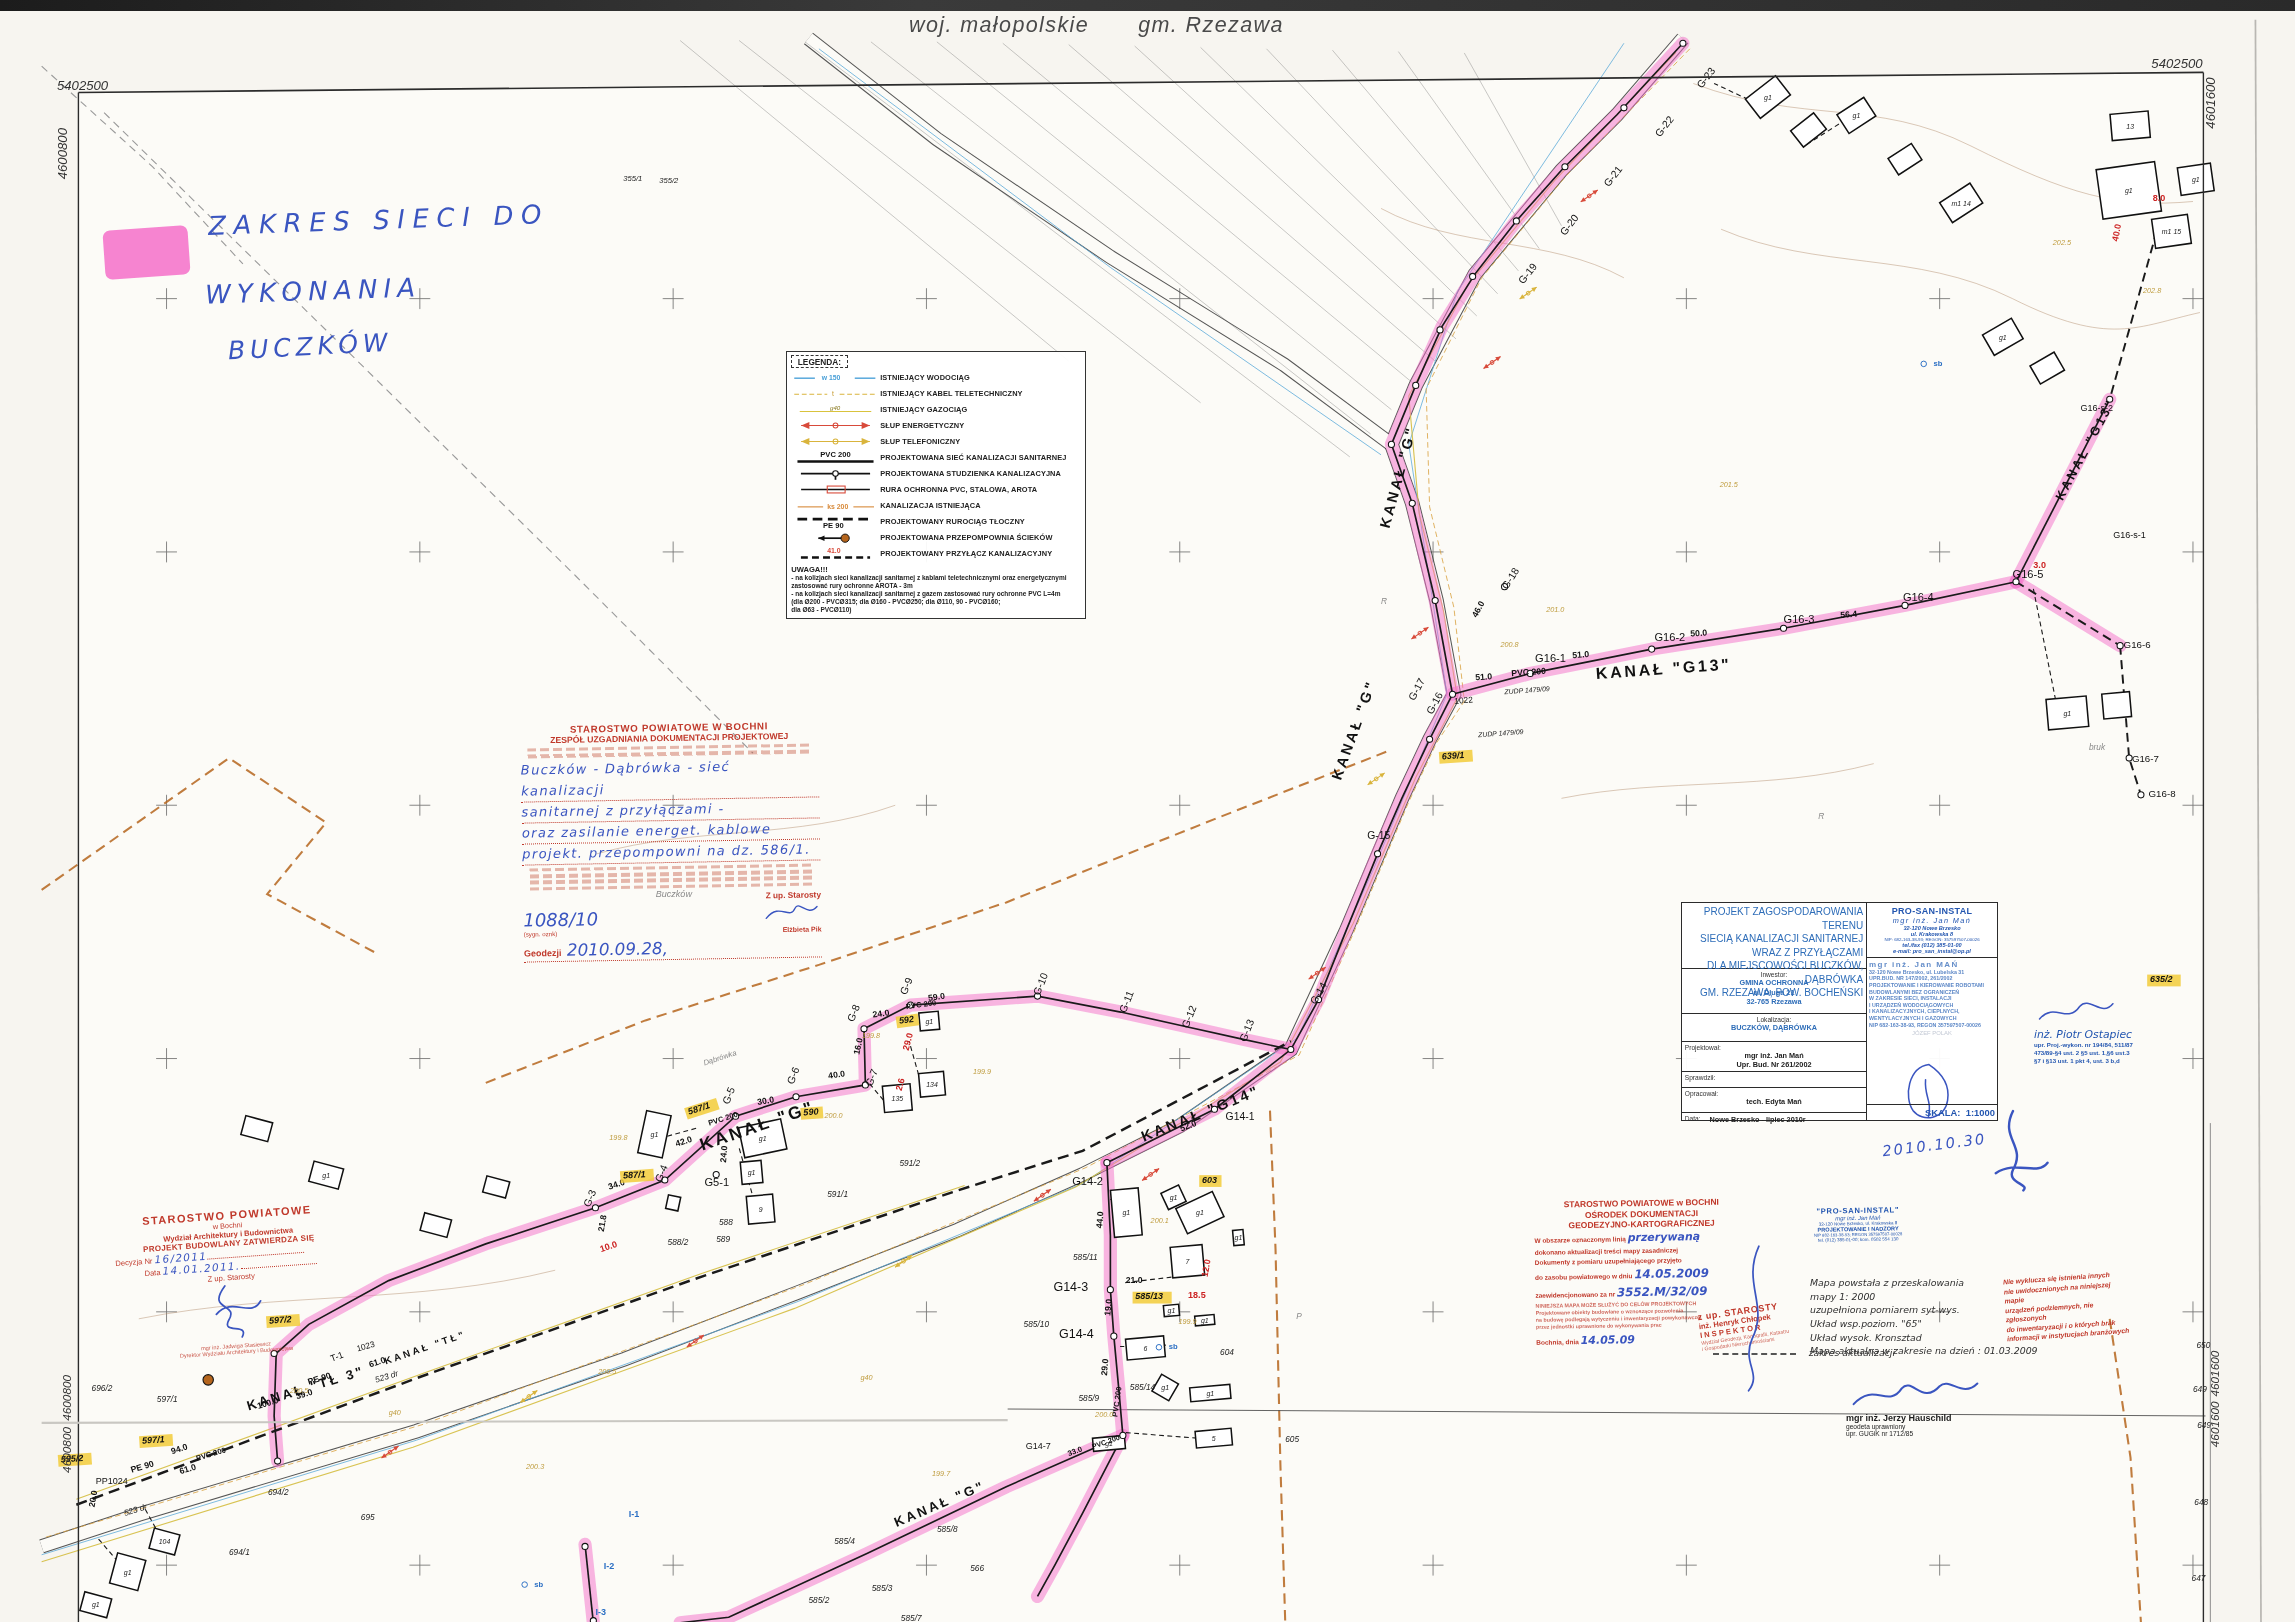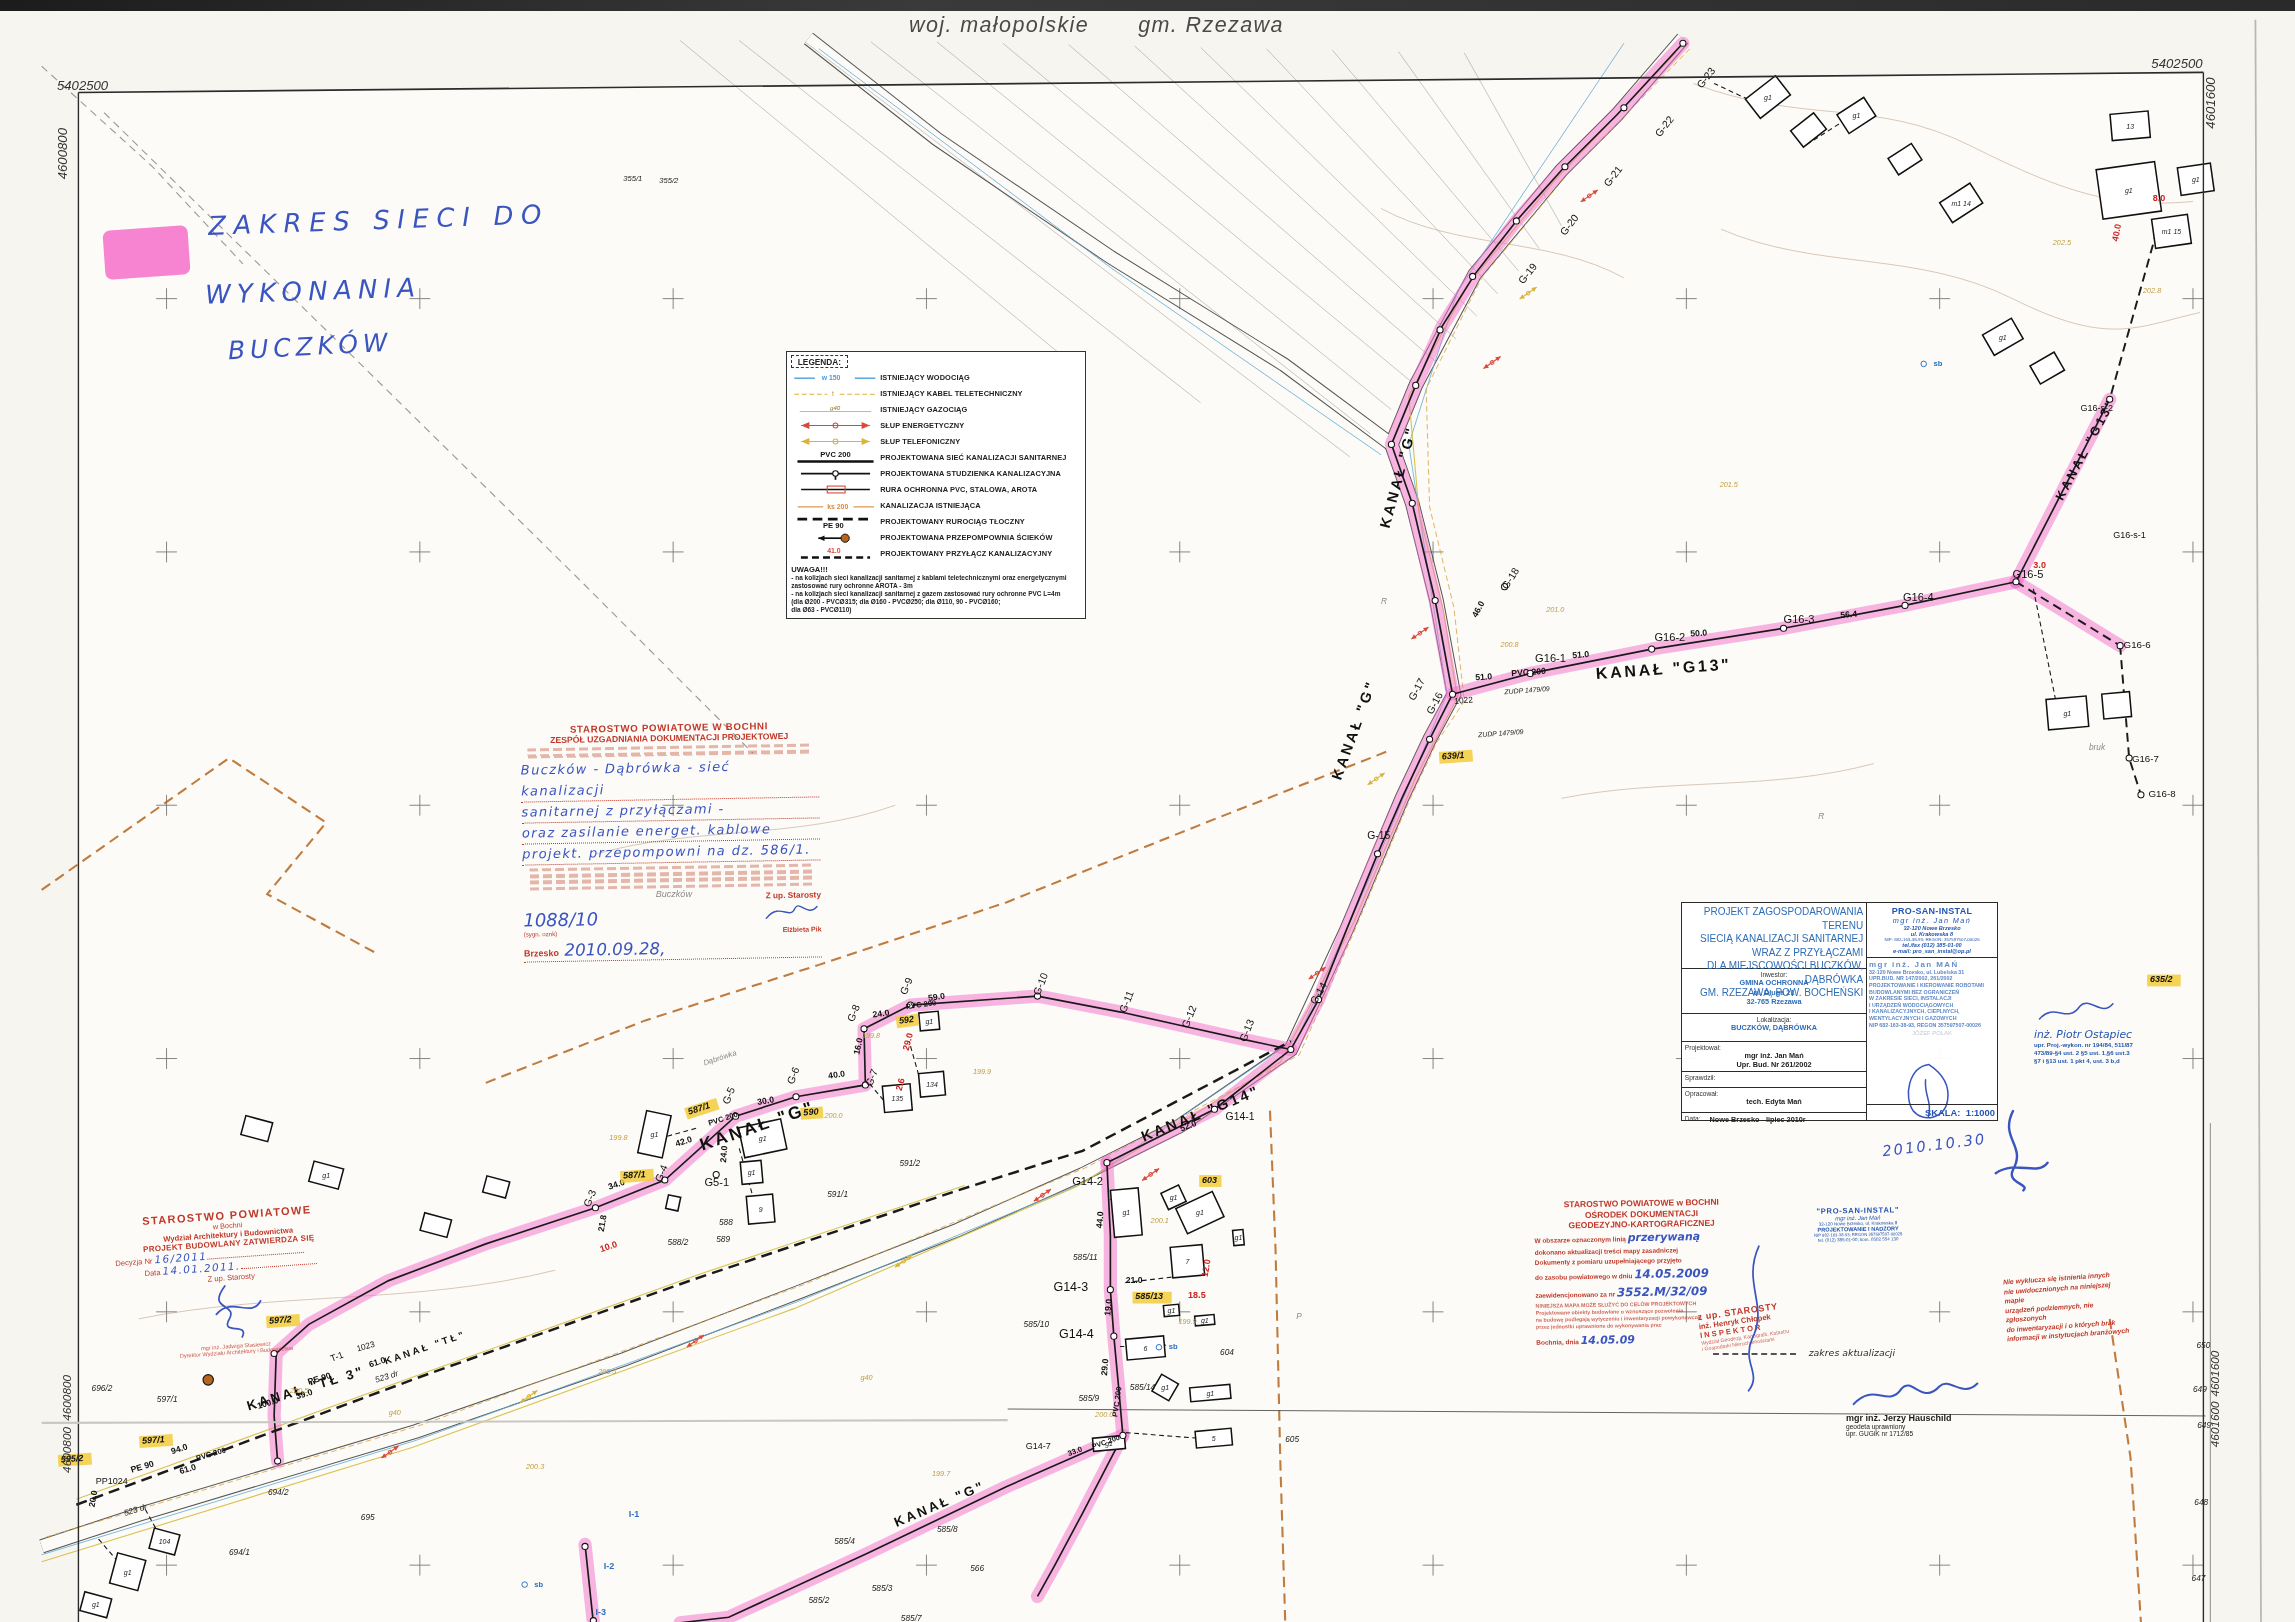--- a/index.html
+++ b/index.html
@@ -714,21 +714,21 @@
       </div>
       <div style="text-align:right;">
         <div style="font-size:8.3px;font-weight:bold;">Z up. Starosty</div>
         <svg width="62" height="23.6" viewBox="0 0 90 34">
             <path class="sig" stroke-width="2" d="M10,26 C30,2 44,30 52,12 C58,0 70,26 84,10"></path>
           </svg>
         <div style="font-size:7px;font-weight:bold;">Elżbieta Pik</div>
       </div>
     </div>
     <div style="display:flex;gap:5.6px;align-items:baseline;margin-top:2.8px;">
-      <span style="font-size:9px;font-weight:bold;">Brzesko</span>
+      <span style="font-size:9px;font-weight:bold;">Geodezji</span>
       <span class="hand" style="font-size:16.7px;">2010.09.28,</span>
     </div>
     <div class="dotted-red" style="margin-top:1.4px;"></div>
   </div>
 
   <div class="abs red" id="approval">
     <div class="app1">STAROSTWO POWIATOWE</div>
     <div class="app2">w Bochni</div>
     <div class="app3">Wydział Architektury i Budownictwa</div>
     <div class="app4">PROJEKT BUDOWLANY ZATWIERDZA SIĘ</div>
@@ -774,20 +774,28 @@
 
   <div class="abs" id="psi-stamp2">
     <div style="font-size:7.6px;font-weight:bold;letter-spacing:0.7px;">"PRO-SAN-INSTAL"</div>
     <div style="font-size:5.9px;font-style:italic;">mgr inż. Jan Mań</div>
     <div style="font-size:4.5px;">32-120 Nowe Brzesko, ul. Krakowska 8</div>
     <div style="font-size:5.6px;font-weight:bold;">PROJEKTOWANIE I NADZORY</div>
     <div style="font-size:4.2px;">NIP 682-163-38-93; REGON 357597507-00028</div>
     <div style="font-size:4.5px;">tel. (012) 385-01-00; kom. 0502 554 130</div>
   </div>
 
+  <div class="abs" id="mapnotes">
+    <div>Mapa powstała z przeskalowania</div>
+    <div>mapy 1: 2000</div>
+    <div>uzupełniona pomiarem syt-wys.</div>
+    <div>Układ wsp.poziom. "65"</div>
+    <div>Układ wysok. Kronsztad</div>
+    <div>Mapa aktualna w zakresie na dzień : 01.03.2009</div>
+  </div>
   <div class="abs" id="zakres-row">
     <span class="dashseg"></span>
     <span>zakres aktualizacji</span>
   </div>
   <div class="abs" id="surveyor">
     <svg width="139" height="33" viewBox="0 0 200 48">
         <path class="sig" stroke-width="3" d="M10,38 C40,5 60,45 80,15 C95,-2 110,40 135,12 C150,-2 168,30 190,8"></path>
       </svg>
     <div class="surv-name">mgr inż. Jerzy Hauschild</div>
     <div class="surv-small">geodeta uprawniony</div>

